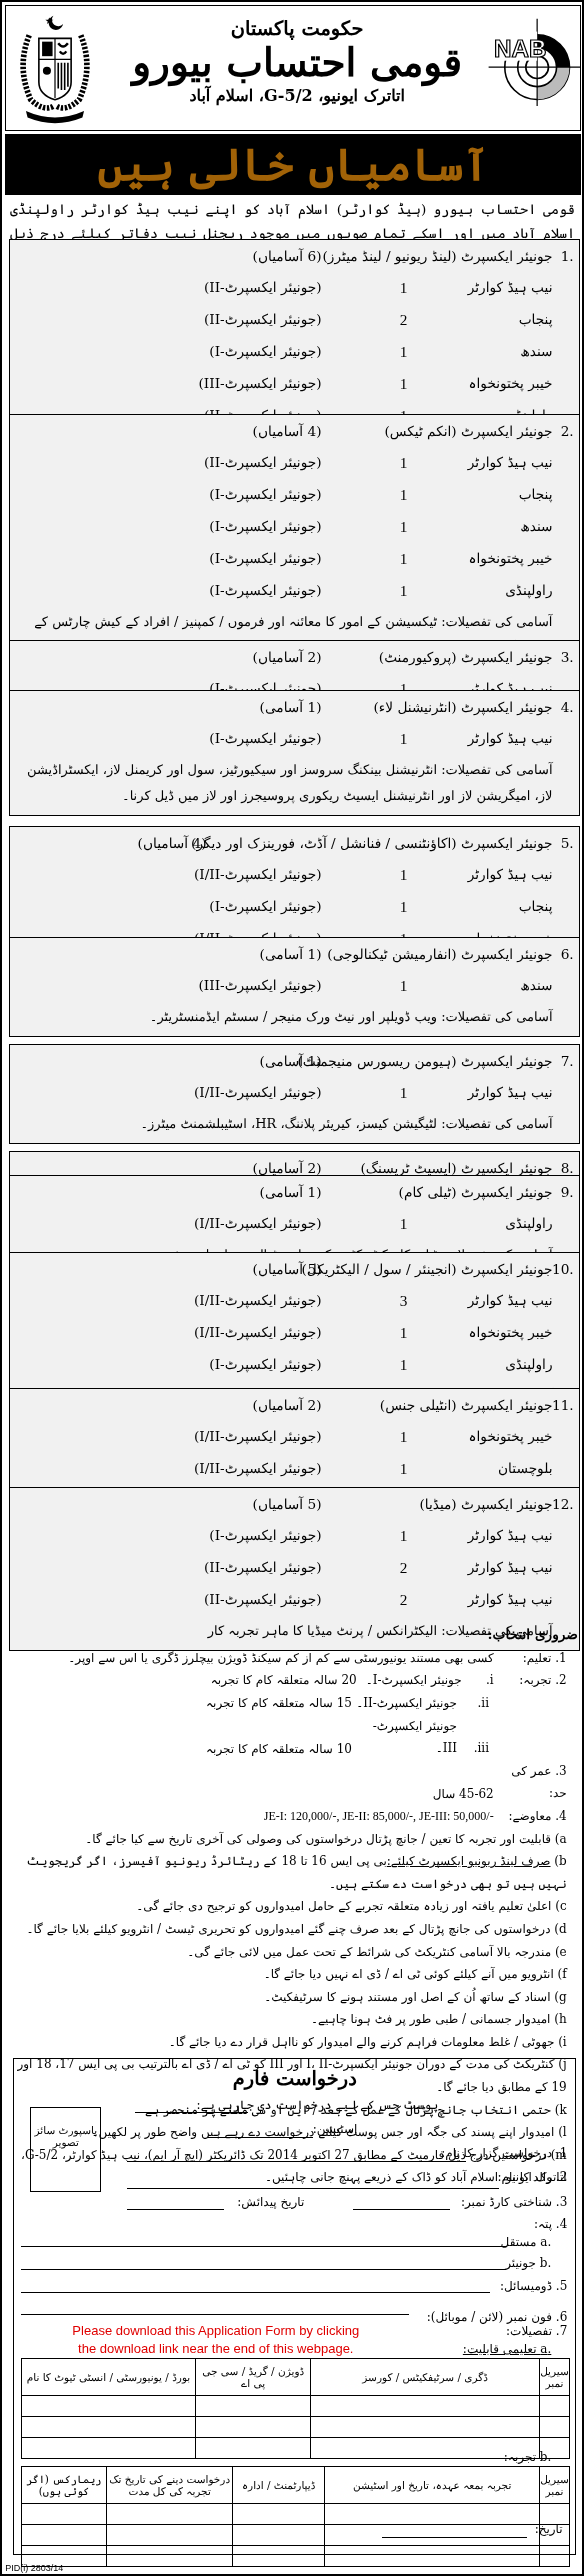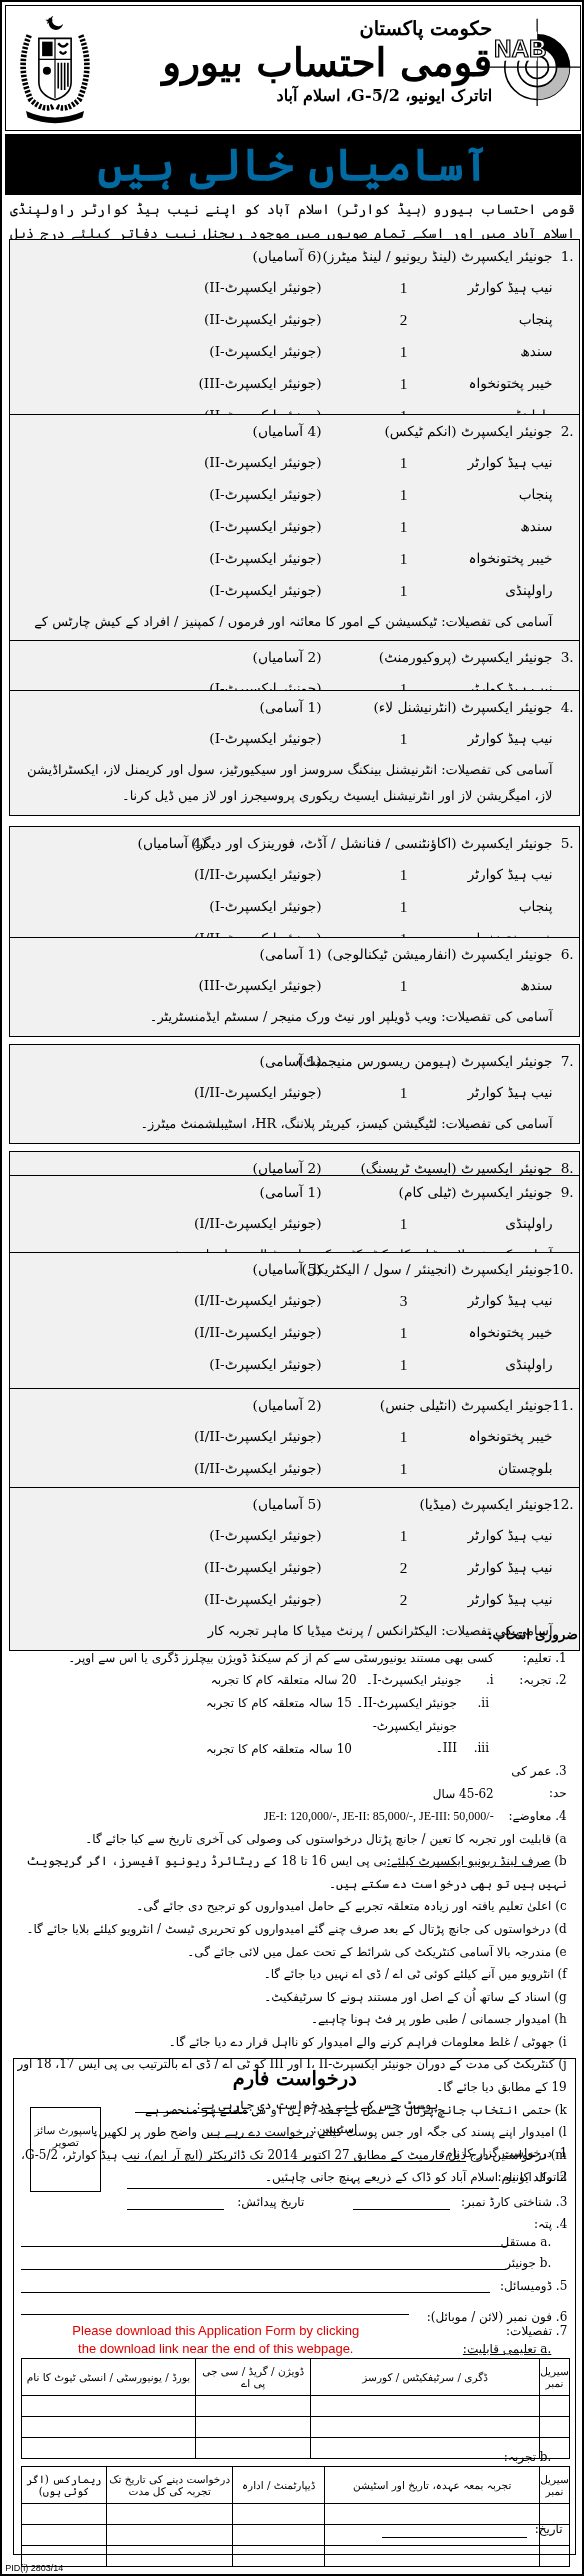--- a/index.html
+++ b/index.html
@@ -1,25 +1,25 @@
 <!DOCTYPE html>
 <html style="font-size:13px"><head>
 <meta charset="utf-8">
 <style>
   * { box-sizing: border-box; margin: 0; padding: 0; }
   body { width: 584px; height: 2576px; background: #fff; font-family: "DejaVu Serif", serif; color: #000; overflow: hidden; }
   .page { position: absolute; left: 0; top: 0; width: 584px; height: 2576px; border: 2.4px double #000; }
   .header { position: absolute; left: 3.2px; top: 3.2px; width: 576px; height: 126px; border: 0.8px solid #000; background: #fff; }
   .emblem { position: absolute; left: 6.5px; top: 4.8px; width: 84px; height: 121px; }
   .naplogo { position: absolute; left: 481px; top: 11.3px; width: 93px; height: 89px; }
-  .hdr-text { position: absolute; left: 105px; right: 88px; top: 0; direction: rtl; }
+  .hdr-text { position: absolute; left: 105px; right: 97px; top: 0; text-align: center; direction: rtl; }
   .hdr-gov { font-size: 19.4px; font-weight: bold; margin-top: 11.3px; }
   .hdr-org { font-size: 39px; font-weight: bold; line-height: 45px; letter-spacing: 1.6px; }
   .hdr-addr { font-size: 16px; font-weight: bold; margin-top: 1px; }
-  .banner { position: absolute; left: 3.2px; top: 132px; width: 576px; height: 61px; background: #000; color: #0369a1; text-align: center; font-size: 44px; font-weight: bold; line-height: 61px; direction: rtl; letter-spacing: 4.8px; }
+  .banner { position: absolute; left: 3.2px; top: 132px; width: 576px; height: 61px; background: #000; color: #a16207; text-align: center; font-size: 44px; font-weight: bold; line-height: 61px; direction: rtl; letter-spacing: 4.8px; }
   .intro { position: absolute; left: 8px; top: 195px; width: 565px; direction: rtl; text-align: justify; font-size: 13.7px; line-height: 24px; }
   .section { position: absolute; left: 6.5px; width: 571px; border: 1.6px solid #000; background: #f1f1f1; direction: rtl; }
   .sec-head { position: relative; height: 32px; font-size: 13.7px; }
   .sec-num { position: absolute; right: 4.8px; top: 8px; direction: ltr; }
   .sec-title { position: absolute; right: 26px; top: 8px; }
   .sec-count { position: absolute; right: 257px; top: 8px; }
   .row { position: relative; height: 32px; font-size: 13.7px; }
   .row .loc { position: absolute; right: 26px; top: 6.5px; }
   .row .qty { position: absolute; right: 171px; top: 6.5px; font-family: "Liberation Serif", serif; font-size: 15.3px; }
   .row .grade { position: absolute; right: 257px; top: 6.5px; }

